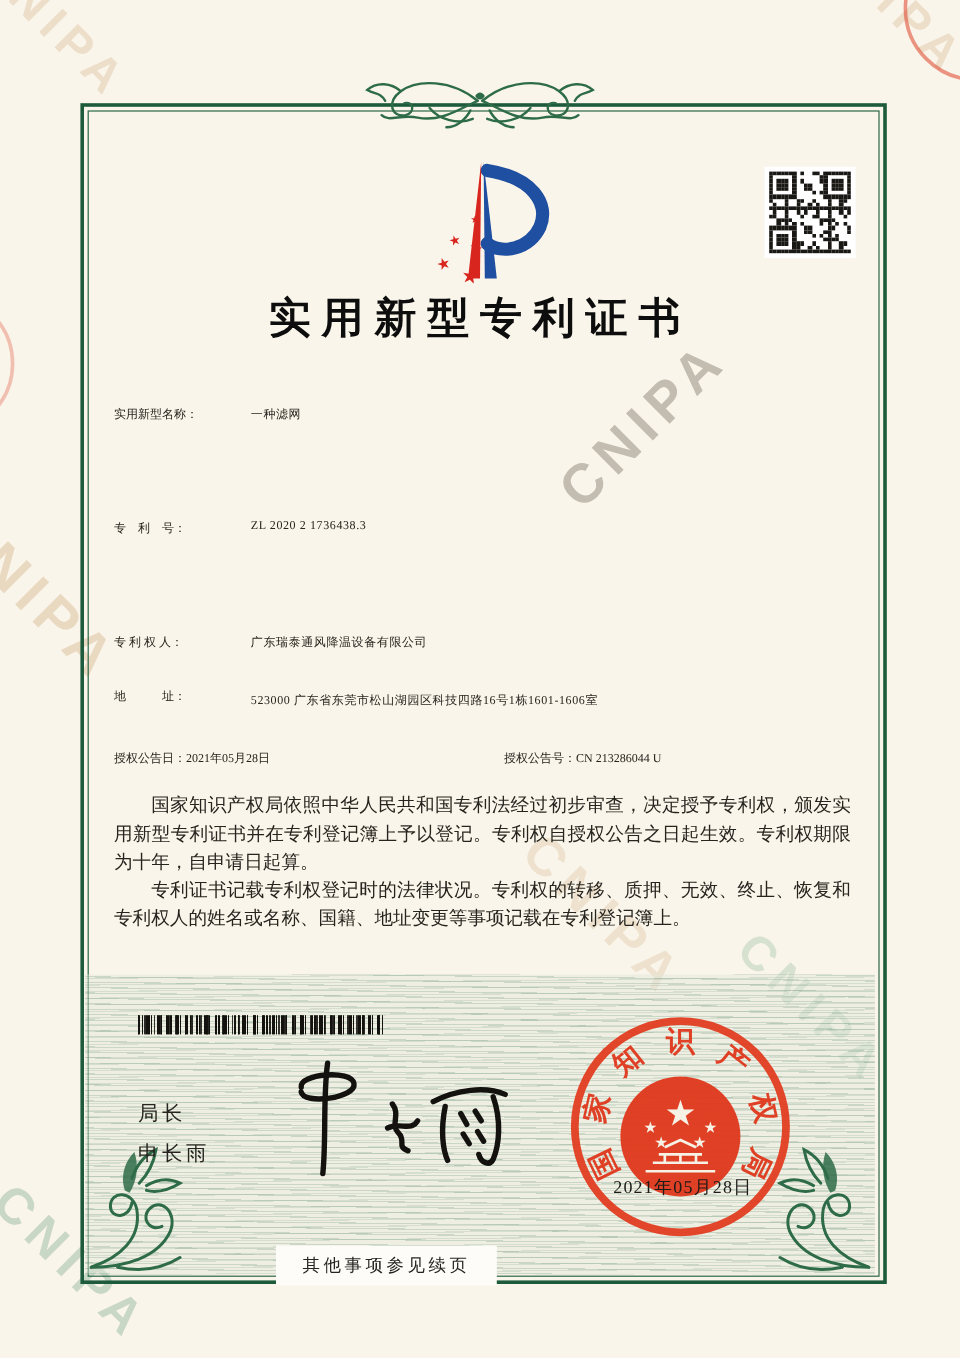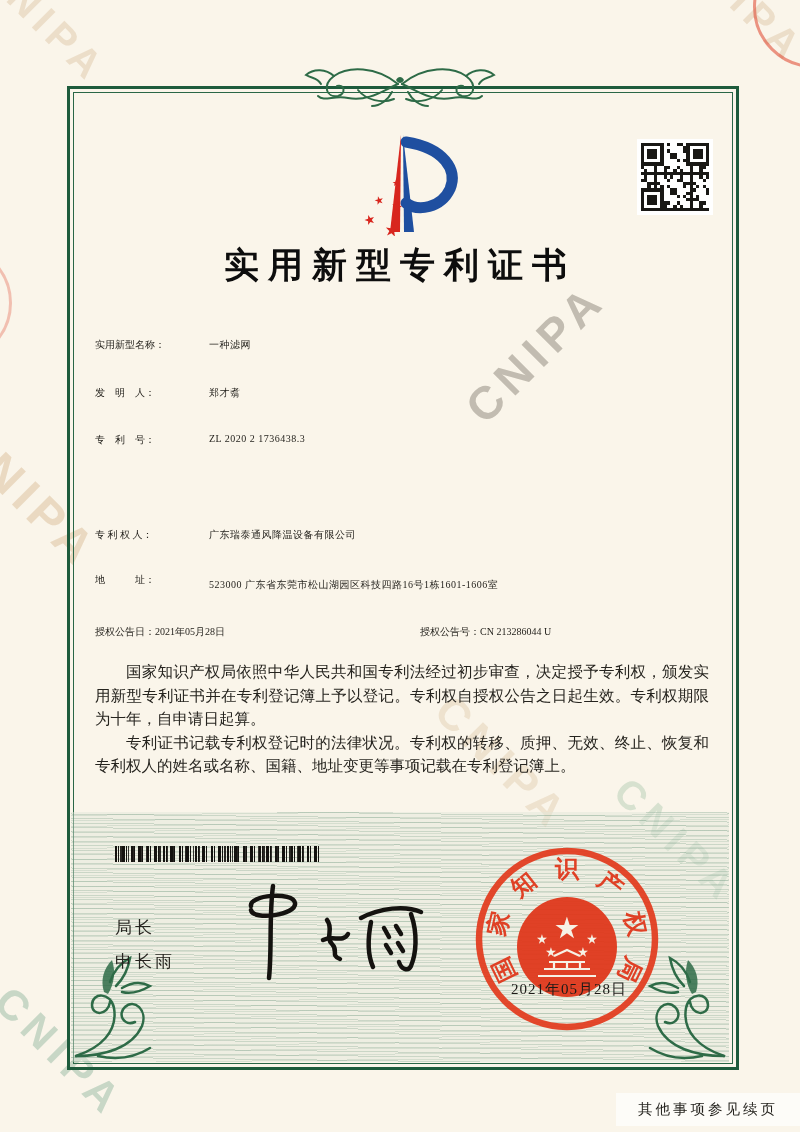--- a/index.html
+++ b/index.html
@@ -46,21 +46,21 @@
     background-image:
       repeating-linear-gradient(90deg,#14120f 0 2px,transparent 2px 3px,#14120f 3px 4px,transparent 4px 7px,#14120f 7px 10px,transparent 10px 11px,#14120f 11px 12px,transparent 12px 16px),
       repeating-linear-gradient(90deg,rgba(20,18,15,.85) 0 1px,transparent 1px 5px,rgba(20,18,15,.9) 5px 7px,transparent 7px 13px);}
   .signer-title{left:115px;top:916px;font-size:17px;letter-spacing:3px;}
   .signer-name{left:115px;top:950px;font-size:17px;letter-spacing:3px;}
   .sig-svg{left:235px;top:870px;}
   .seal-svg{left:472px;top:844px;}
   .seal-svg text{font-family:"Liberation Serif","DejaVu Serif",serif;font-weight:bold;}
   .seal-date{left:494px;top:980px;width:150px;text-align:center;font-size:15px;letter-spacing:1px;color:#1c1a17;}
   .pagenum{left:0;top:1035px;width:800px;text-align:center;font-size:13.5px;letter-spacing:2px;}
-  .contnote{left:0;top:1093px;width:800px;text-align:right;}
+  .contnote{left:0;top:1038px;width:644px;text-align:center;}
   .contnote span{display:inline-block;background:#fdfcf8;padding:7px 22px;font-size:14.5px;letter-spacing:3px;}
   .qr{left:637px;top:139px;width:68px;height:68px;background:#fff;padding:4px;
       display:grid;grid-template-columns:repeat(21,1fr);grid-template-rows:repeat(21,1fr);}
   .qr div{background:#191815;}
   .logo-svg{left:340px;top:132px;}
   .dragon-svg{left:288px;top:58px;z-index:3;}
   .floral{z-index:3;}
 </style>
 </head>
 <body>
@@ -359,23 +359,20 @@
       <div style="grid-area: 21 / 19;"></div>
       <div style="grid-area: 21 / 20;"></div>
       <div style="grid-area: 21 / 21;"></div>
     </div>
 
   <div class="abs title">实用新型专利证书</div>
 
   <div class="abs frow r1">
     <span class="flabel">实用新型名称：</span><span class="fvalue">一种滤网</span>
   </div>
-  <div class="abs frow r2">
-    <span class="flabel">发　明　人：</span><span class="fvalue">郑才翥</span>
-  </div>
   <div class="abs frow r3">
     <span class="flabel">专　利　号：</span><span class="fvalue">ZL 2020 2 1736438.3</span>
   </div>
   <div class="abs frow r5">
     <span class="flabel">专 利 权 人：</span><span class="fvalue">广东瑞泰通风降温设备有限公司</span>
   </div>
   <div class="abs frow r6">
     <span class="flabel">地　　　址：</span><span class="fvalue addr">523000 广东省东莞市松山湖园区科技四路16号1栋1601-1606室</span>
   </div>
   <div class="abs frow r7 grantwrap">

